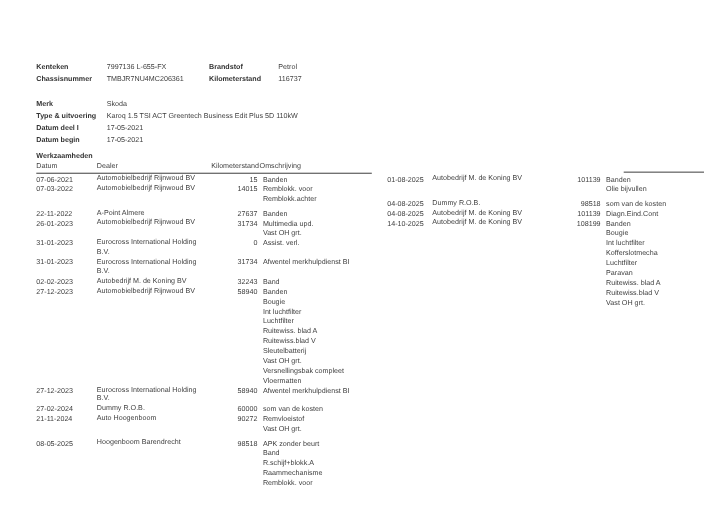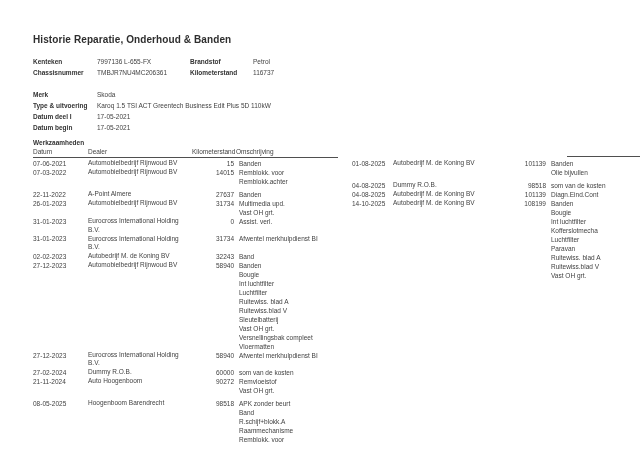--- a/index.html
+++ b/index.html
@@ -54,21 +54,20 @@
   .wl-left .c-km{width:42px;}
   .wl-right .c-date{width:41px;}
   .wl-right .c-dealer{width:100px;}
   .wl-right .c-km{width:50px;}
 </style>
 </head>
 <body>
 
 <div class="page">
 
-  <div class="title">Historie Reparatie, Onderhoud &amp; Banden</div>
 
   <div class="info-line" style="top:58px">
     <span class="lbl">Kenteken</span>
     <span class="val">7997136 L-655-FX</span>
     <span class="lbl2">Brandstof</span>
     <span class="val2">Petrol</span>
   </div>
   <div class="info-line" style="top:69px">
     <span class="lbl">Chassisnummer</span>
     <span class="val">TMBJR7NU4MC206361</span>

